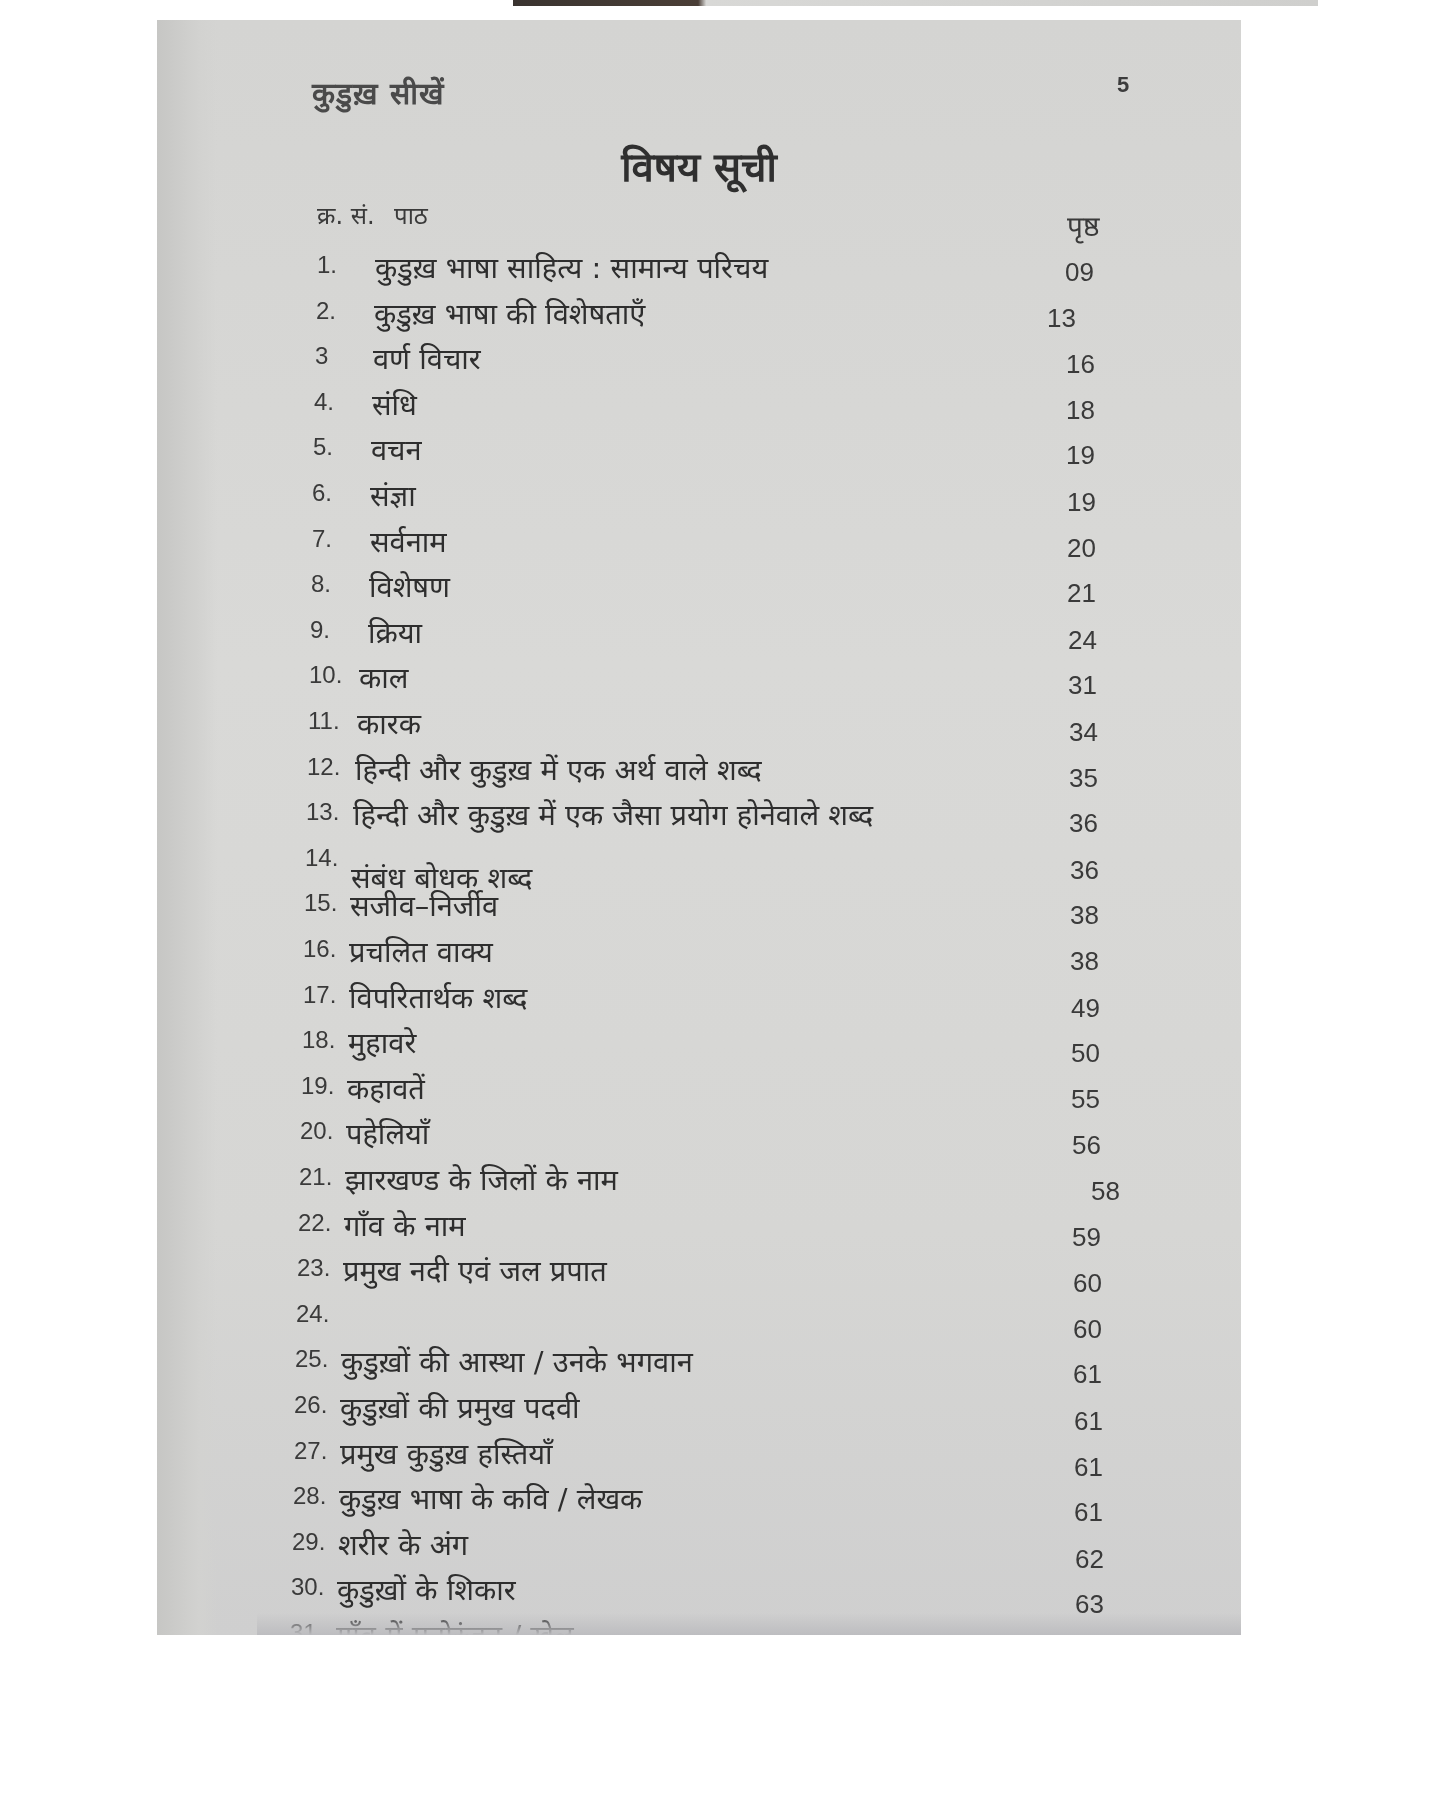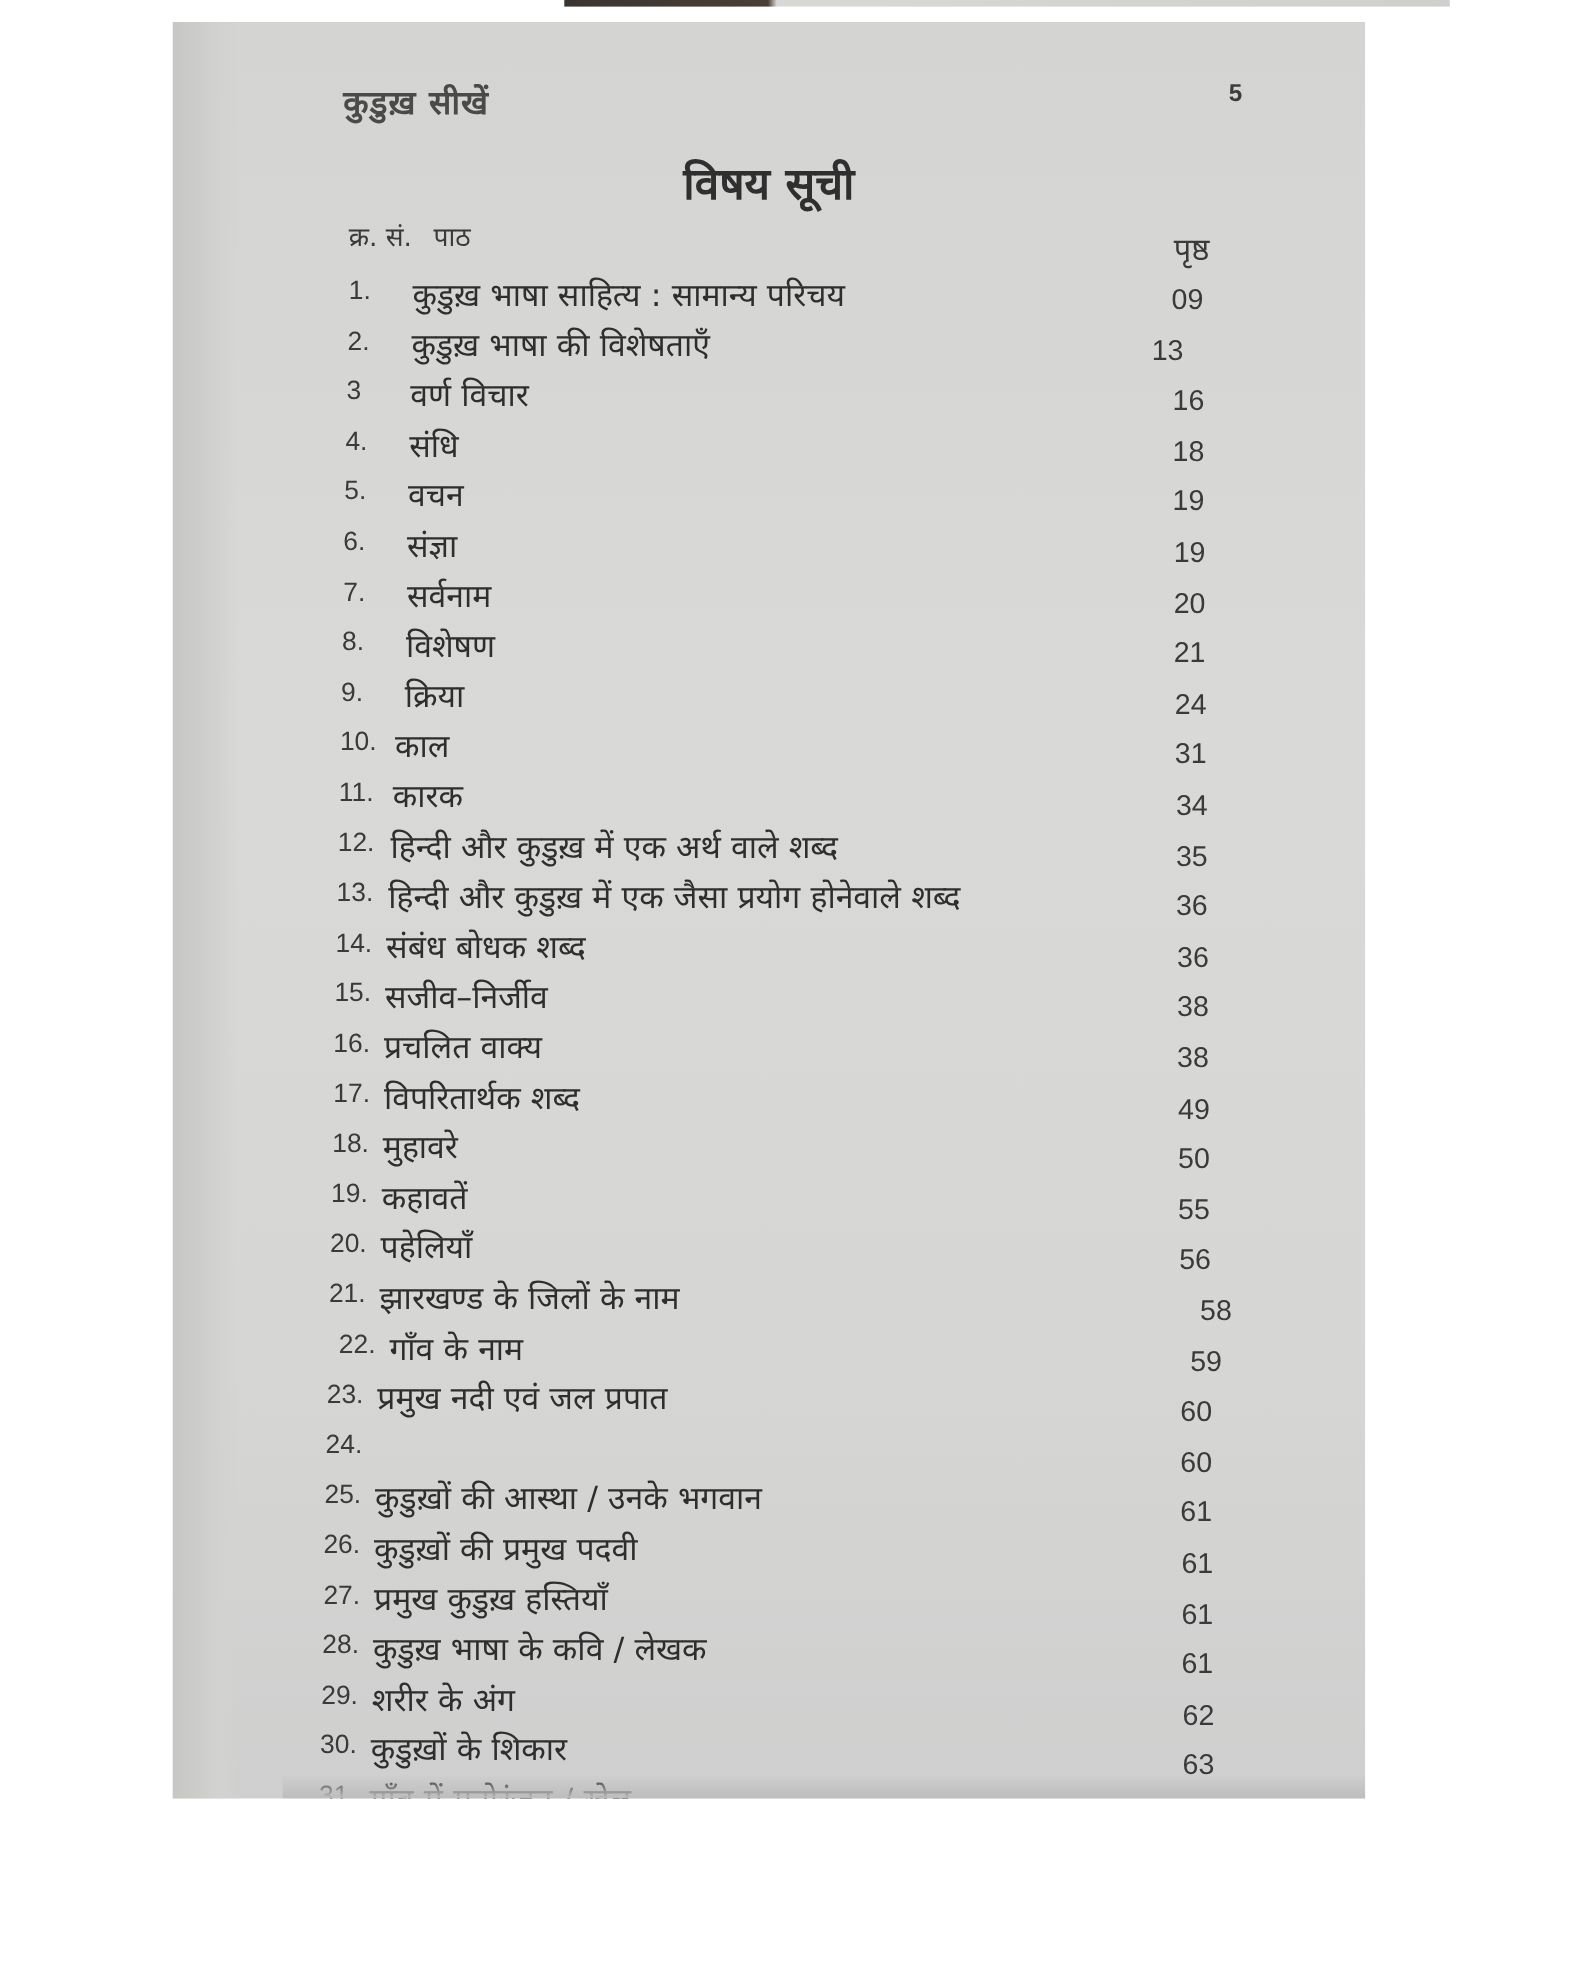--- a/index.html
+++ b/index.html
@@ -134,21 +134,21 @@
         <span class="label" style="left: 48px;">हिन्दी और कुडुख़ में एक अर्थ वाले शब्द</span>
         <span class="pg" style="left: 762px; top: 14px;">35</span>
       </div>
       <div class="row" style="top: 559.2px; left: 149px;">
         <span class="num">13.</span>
         <span class="label" style="left: 47px;">हिन्दी और कुडुख़ में एक जैसा प्रयोग होनेवाले शब्द</span>
         <span class="pg" style="left: 763px; top: 14px;">36</span>
       </div>
       <div class="row" style="top: 604.8px; left: 148px;">
         <span class="num">14.</span>
-        <span class="label" style="left: 46px;">संबंध बोधक शब्द</span>
+        <span class="label" style="left: 46px; margin-top: 17px;">संबंध बोधक शब्द</span>
         <span class="pg" style="left: 765px; top: 15px;">36</span>
       </div>
       <div class="row" style="top: 650.4px; left: 147px;">
         <span class="num">15.</span>
         <span class="label" style="left: 46px;">सजीव–निर्जीव</span>
         <span class="pg" style="left: 766px; top: 15px;">38</span>
       </div>
       <div class="row" style="top: 696px; left: 146px;">
         <span class="num">16.</span>
         <span class="label" style="left: 46px;">प्रचलित वाक्य</span>
@@ -172,21 +172,21 @@
       <div class="row" style="top: 878.4px; left: 143px;">
         <span class="num">20.</span>
         <span class="label" style="left: 46px;">पहेलियाँ</span>
         <span class="pg" style="left: 772px; top: 17px;">56</span>
       </div>
       <div class="row" style="top: 924px; left: 142px;">
         <span class="num">21.</span>
         <span class="label" style="left: 46px;">झारखण्ड के जिलों के नाम</span>
         <span class="pg" style="left: 792px; top: 17px;">58</span>
       </div>
-      <div class="row" style="top: 969.6px; left: 151px;">
+      <div class="row" style="top: 969.6px; left: 141px;">
         <span class="num">22.</span>
         <span class="label" style="left: 46px;">गाँव के नाम</span>
         <span class="pg" style="left: 774px; top: 17px;">59</span>
       </div>
       <div class="row" style="top: 1015.2px; left: 140px;">
         <span class="num">23.</span>
         <span class="label" style="left: 46px;">प्रमुख नदी एवं जल प्रपात</span>
         <span class="pg" style="left: 776px; top: 18px;">60</span>
       </div>
       <div class="row" style="top: 1060.8px; left: 139px;">

